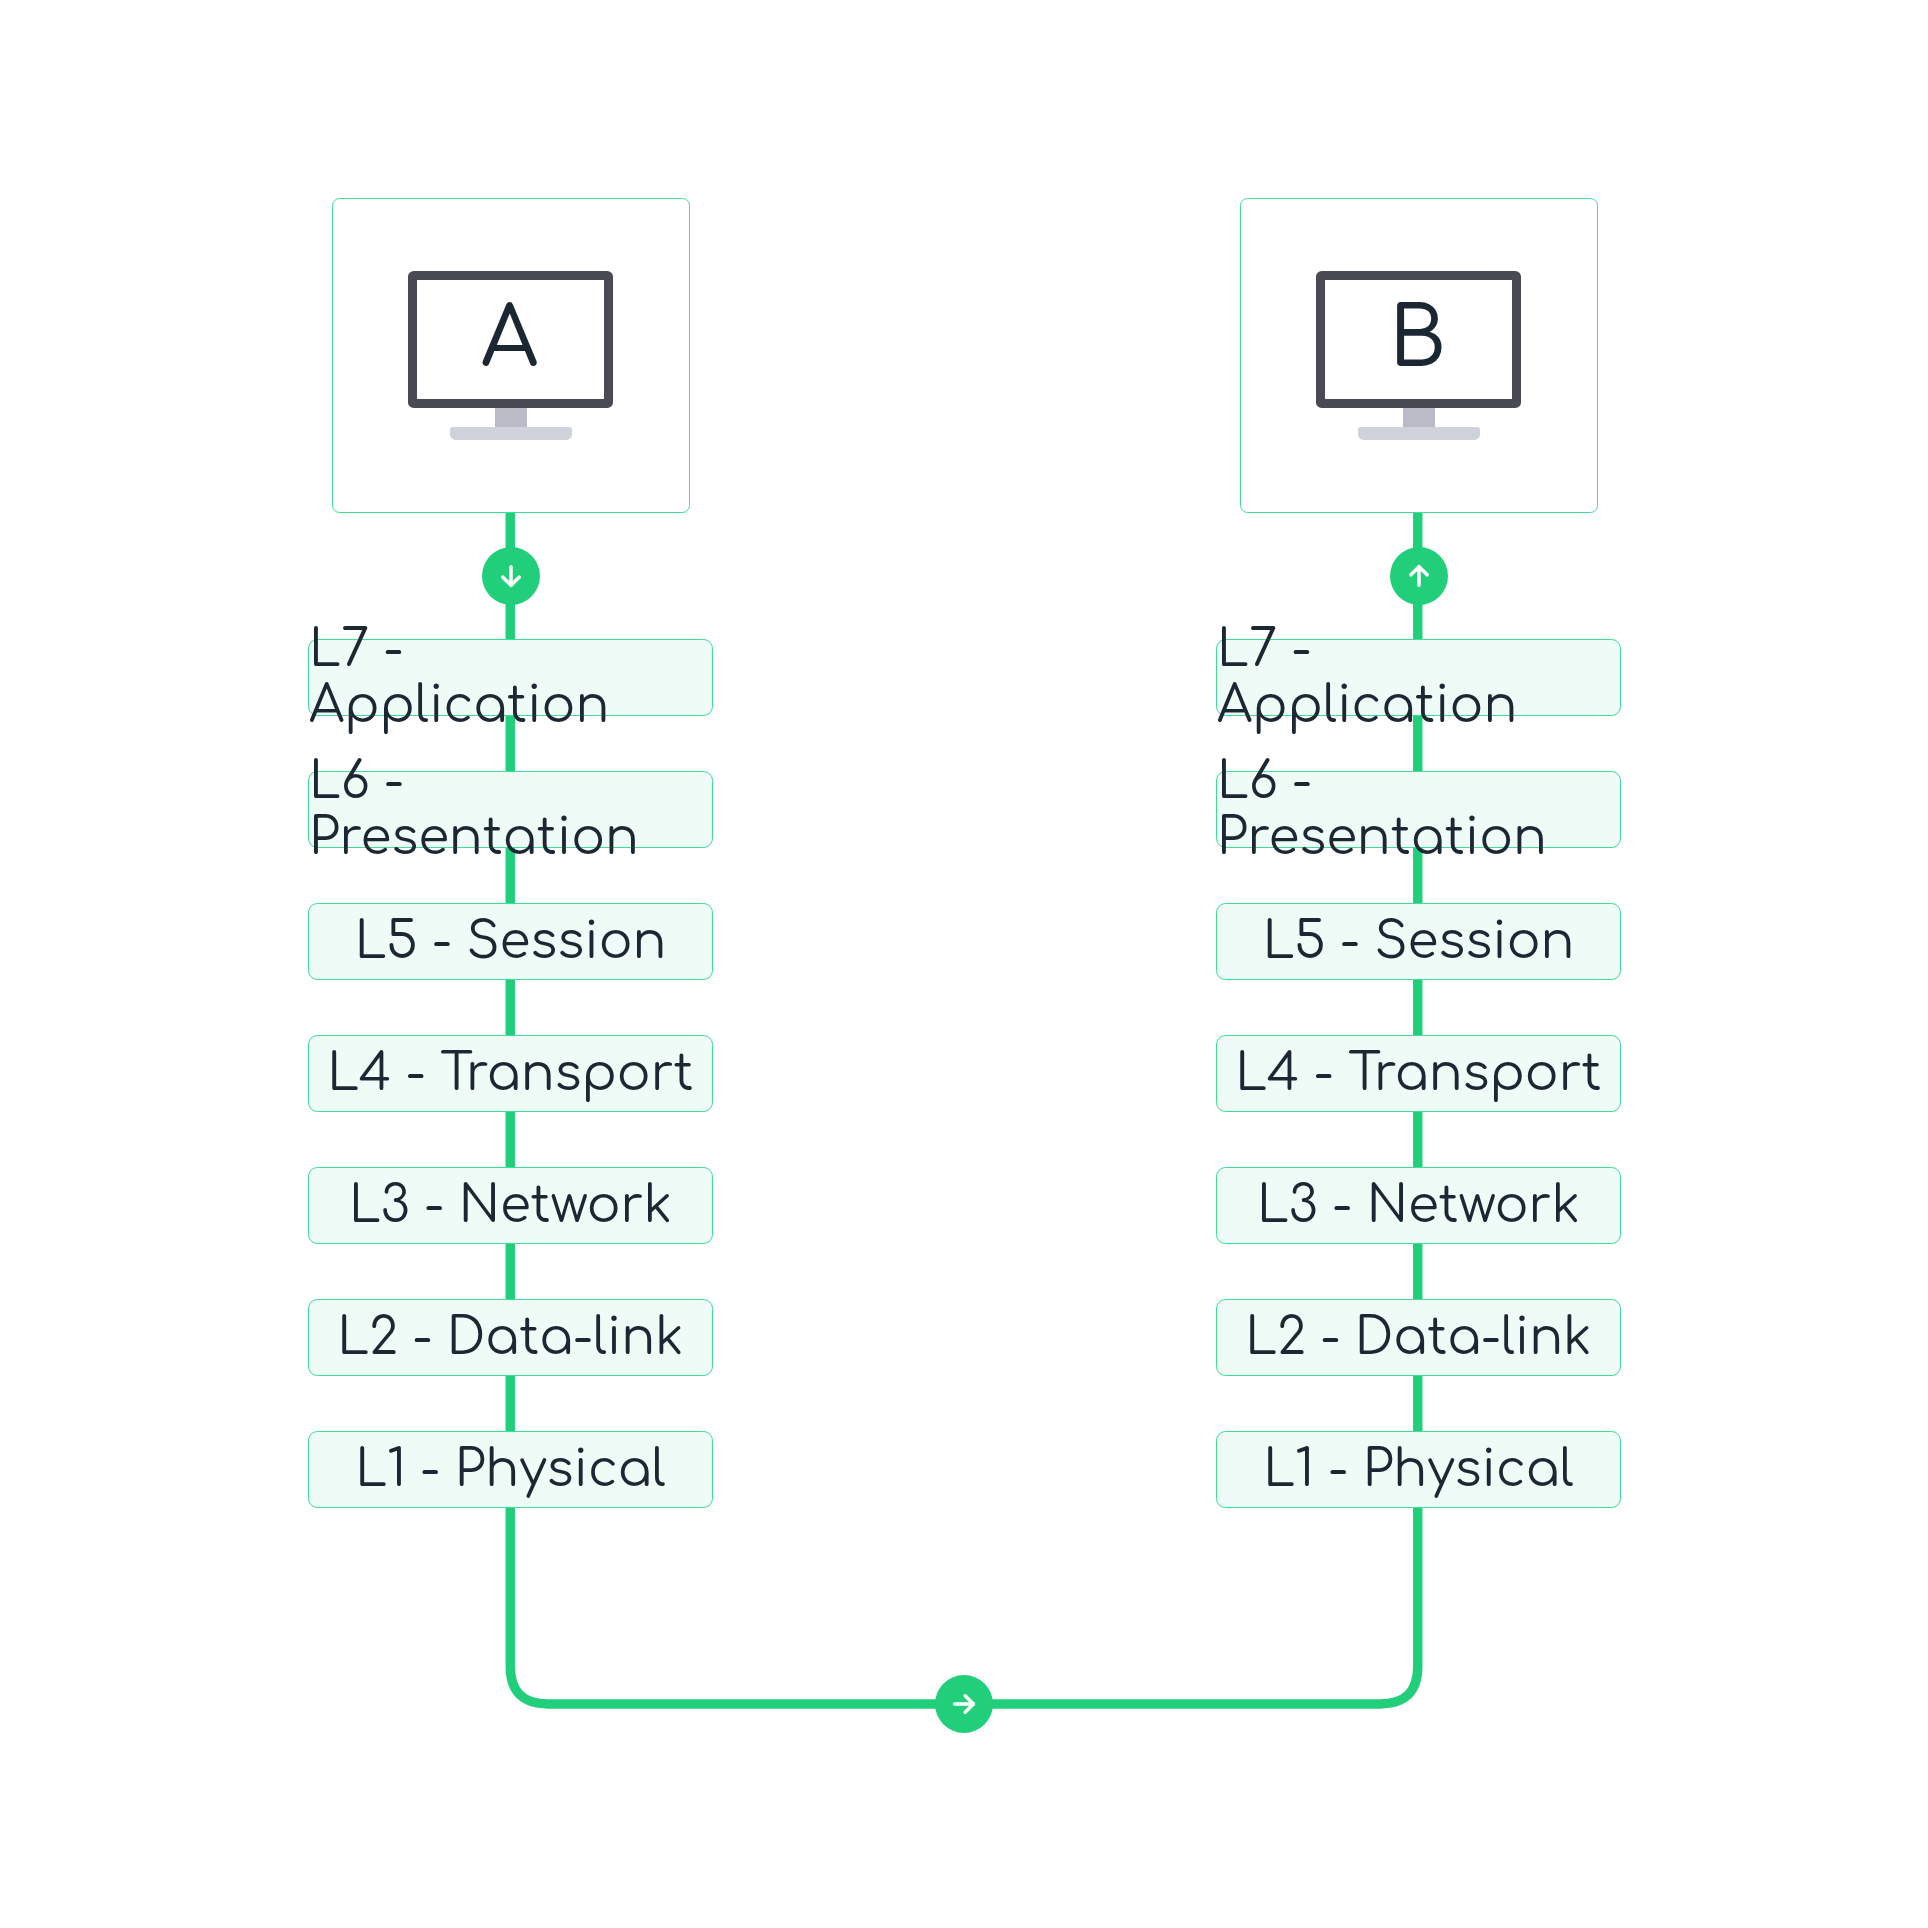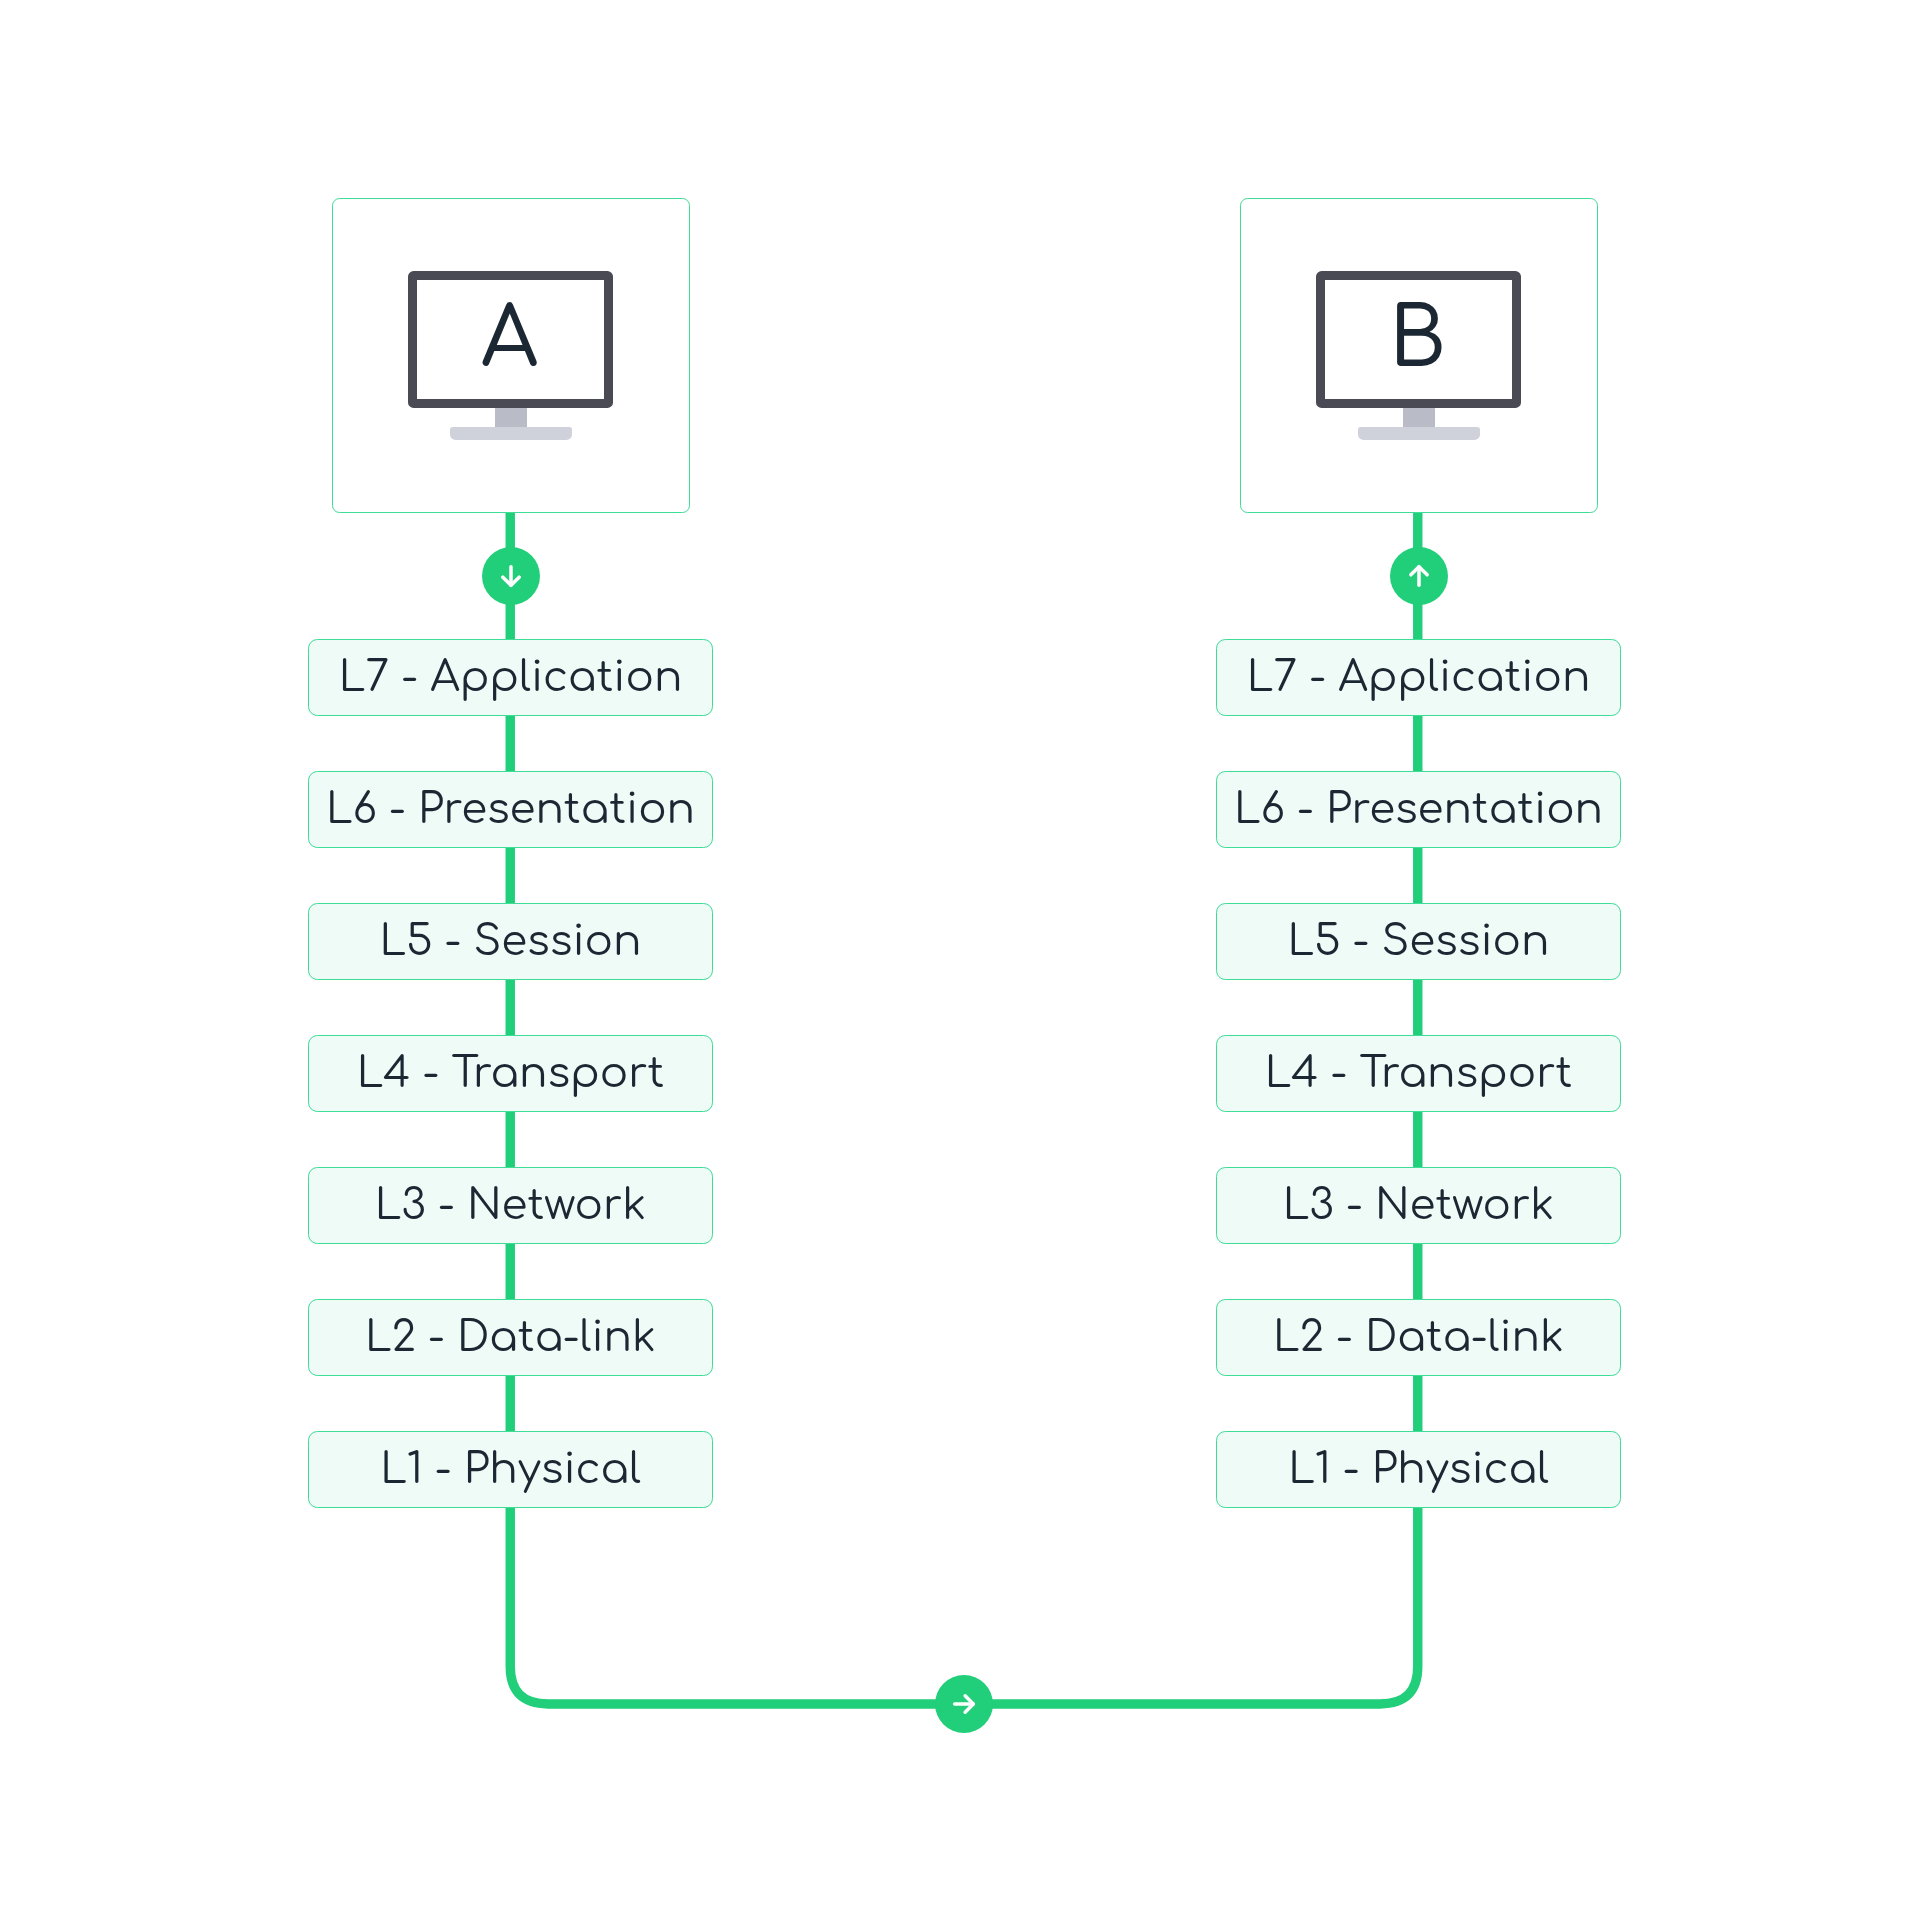--- a/index.html
+++ b/index.html
@@ -50,21 +50,21 @@
   }
   .arrow-circle svg { width: 28px; height: 28px; display:block; }
 
   .layers { display: flex; flex-direction: column; gap: 55px; align-items: stretch; }
   .layer {
     height: 77px;
     border: 1.9px solid #3DDC97;
     border-radius: 9.4px;
     background: #EFFBF6;
     display:flex; align-items:center; justify-content:center;
-    font-size: 42px; color: #1b2733;
+    font-size: 50px; color: #1b2733;
     position: relative; z-index: 2;
   }
 
   .mid-arrow {
     position: absolute;
     width: 58px; height: 58px; border-radius:50%;
     background:#21CE7A;
     display:flex; align-items:center; justify-content:center;
     z-index: 3;
   }

